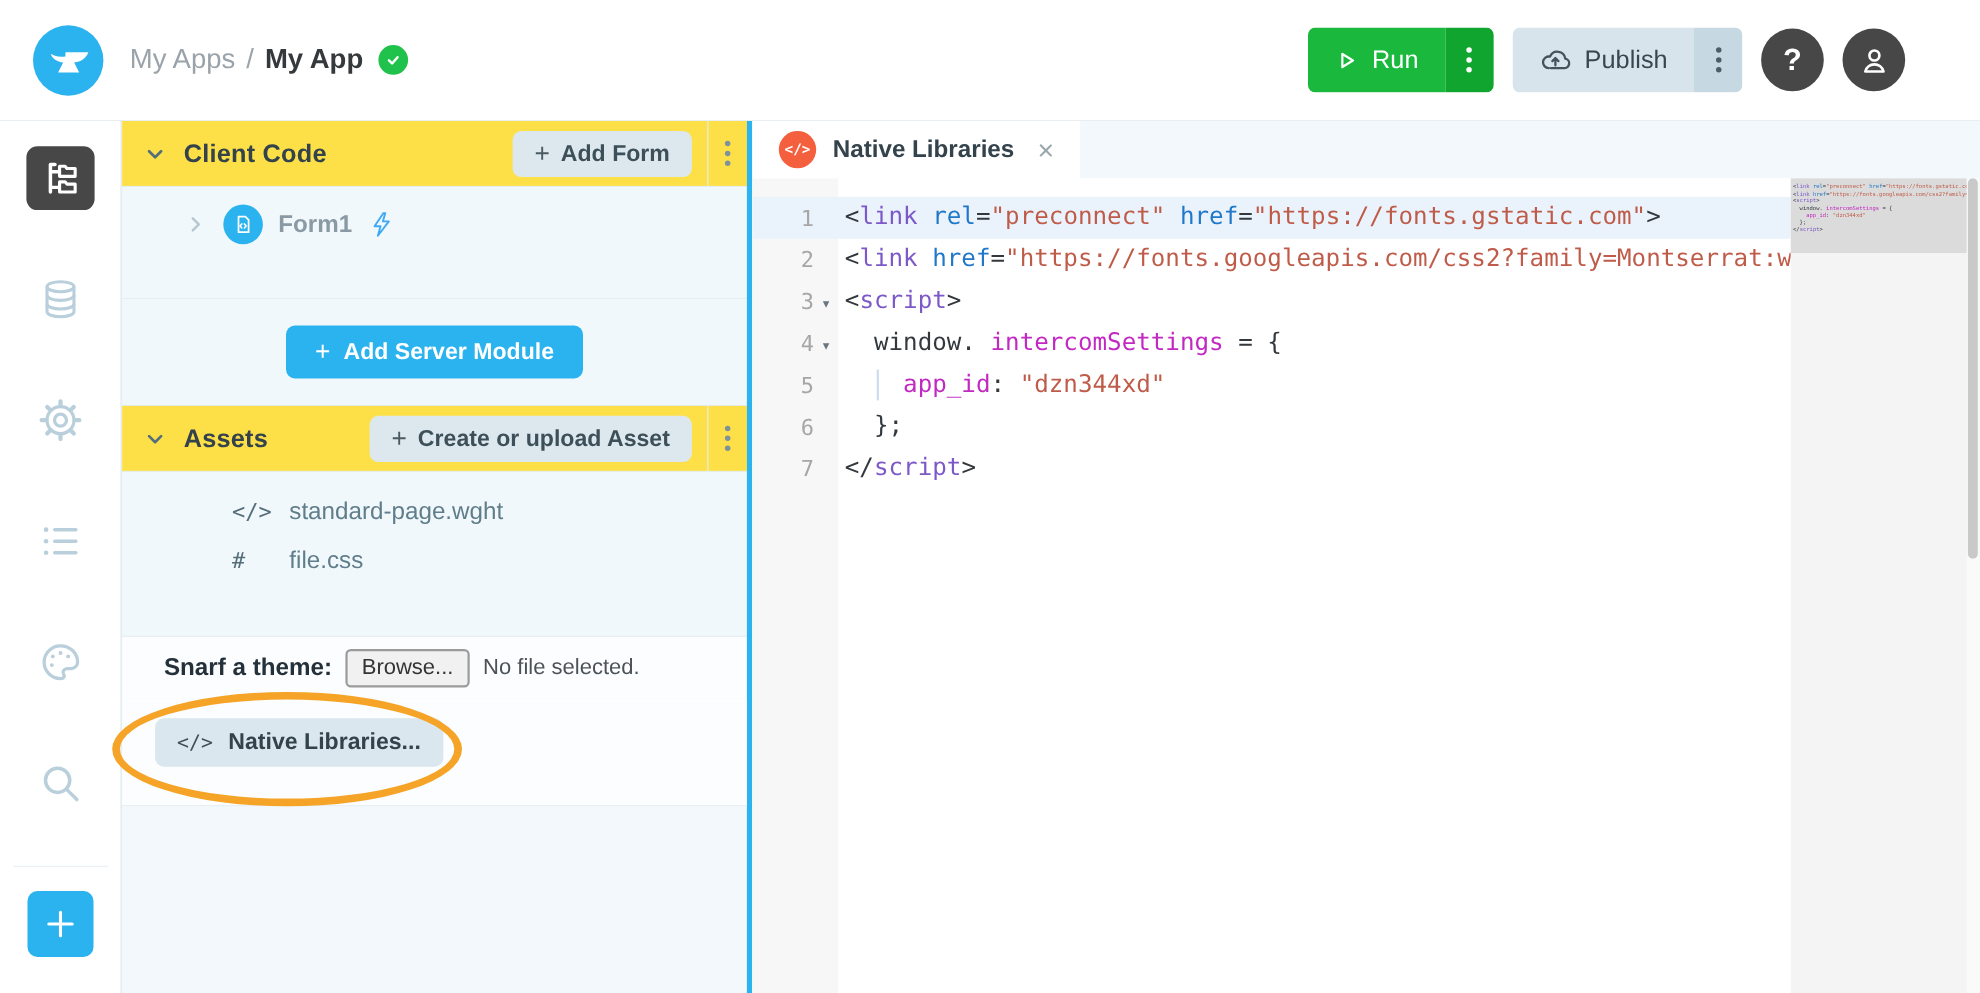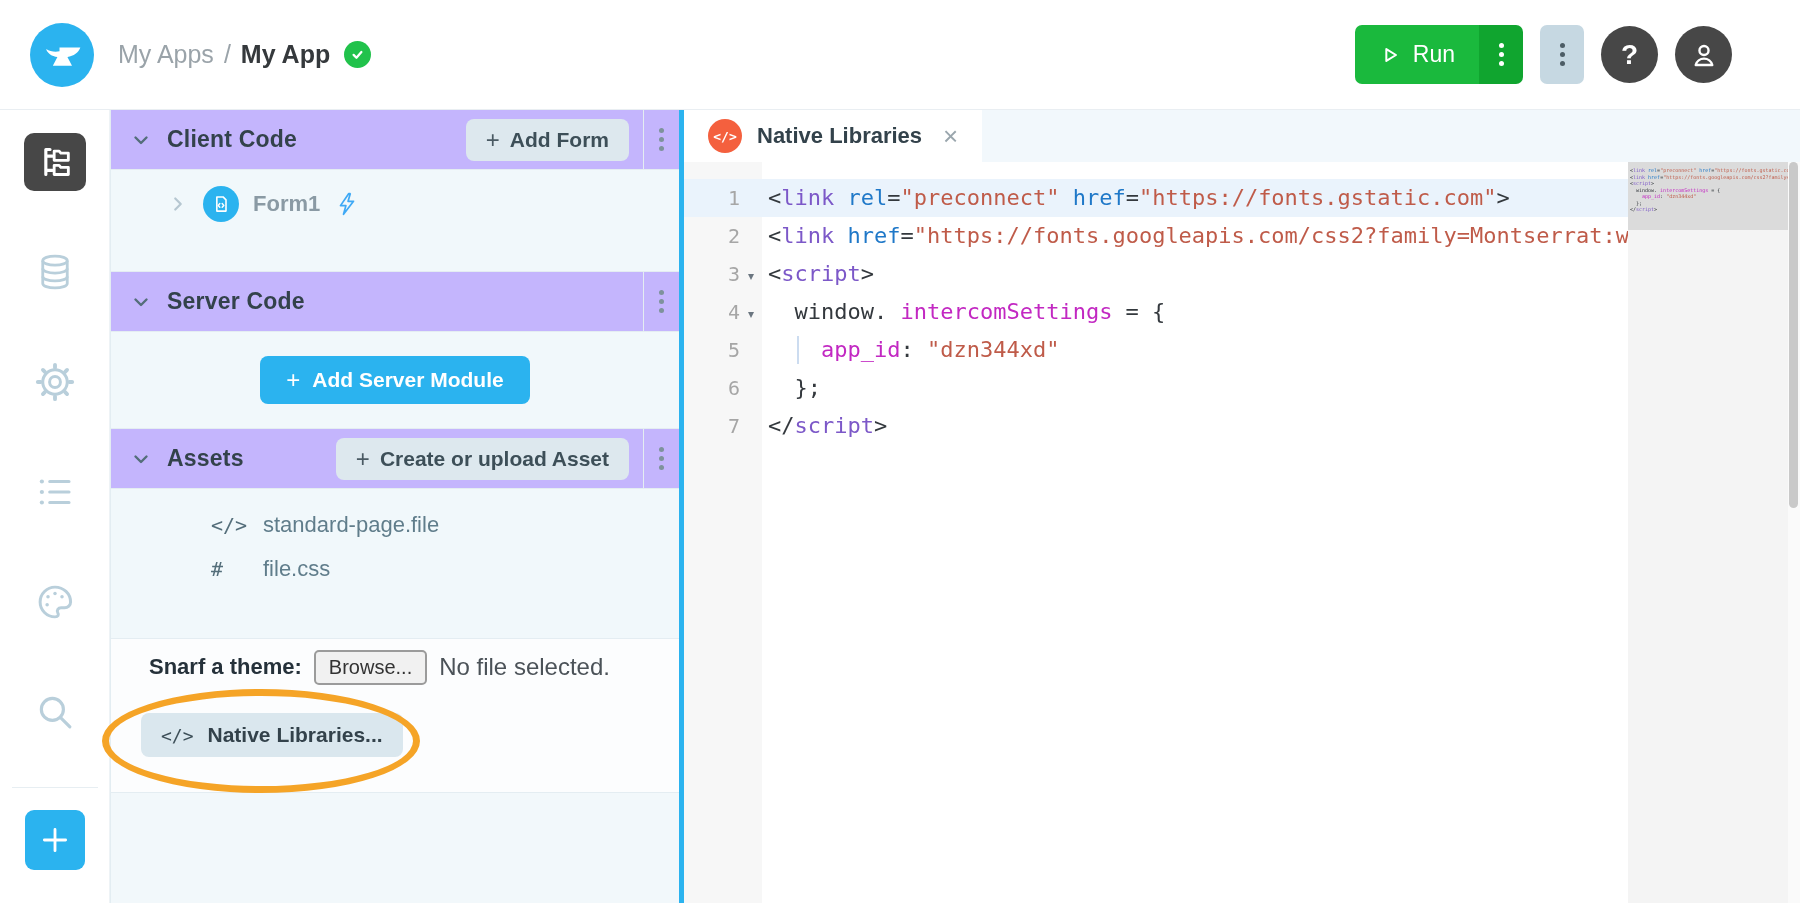--- a/index.html
+++ b/index.html
@@ -44,21 +44,21 @@
   .rail-btn + .rail-btn { margin-top:52px; }
   .rail-btn.active { background:var(--dark-button,#474747); color:#fff; }
   .rail-div { width:86px; border-top:1px solid #e7eef2; margin:46px 0 22px; }
   .rail-add { width:60px; height:60px; border-radius:9px; background:var(--accent-blue,#2bb3ef);
               color:#fff; display:flex; align-items:center; justify-content:center; cursor:pointer; }
 
   
   .panel { width:569px; flex:none; display:flex; flex-direction:column; background:#f2f8fb;
            border-left:1px solid #e3edf2; min-height:0; }
   .sec-header { height:60px; flex:none; display:flex; align-items:center; padding-left:18px;
-                background:#c4b5fd; border-bottom:1px solid #e4edf2; }
+                background:#fde047; border-bottom:1px solid #e4edf2; }
   .sec-chevron { color:#546e7a; display:flex; cursor:pointer; }
   .sec-title { font-size:23px; font-weight:bold; color:#33424b; margin-left:14px; letter-spacing:.2px; }
   .sec-right { margin-left:auto; display:flex; align-items:stretch; height:100%; }
   .sec-add { align-self:center; background:#dde8ee; border:none; border-radius:8px; height:42px;
              padding:0 20px; font:bold 21px "Liberation Sans",sans-serif; color:#3d4f58; cursor:pointer;
              display:flex; align-items:center; gap:10px; white-space:nowrap; }
   .plus-g { font-weight:normal; font-size:24px; color:#4a5a63; }
   .kebab-col { width:36px; border-left:1px solid #e4edf2; display:flex; align-items:center;
                justify-content:center; color:#7e929c; cursor:pointer; }
   .sec-body { background:#f1f8fb; border-bottom:1px solid #e4edf2; flex:none; }
@@ -74,21 +74,21 @@
                  display:flex; align-items:center; gap:12px; }
   .assets-body { height:150px; padding-top:14px; }
   .asset-row { height:44px; display:flex; align-items:center; padding-left:100px; gap:18px; cursor:pointer; }
   .asset-glyph { font-family:"DejaVu Sans Mono",monospace; font-size:20px; color:#546e7a; width:34px; }
   .asset-name { font-size:22px; color:#607d8b; }
   .snarf-row { height:56px; flex:none; background:#fcfdfe; display:flex; align-items:center;
                padding-left:38px; gap:12px; }
   .snarf-label { font-size:22px; font-weight:bold; color:#25313a; }
   .browse-btn { font:20px "Liberation Sans",sans-serif; color:#333; background:#f1f1f1;
                 border:2px solid #9b9b9b; border-radius:5px; padding:4px 13px; cursor:pointer; }
-  .snarf-status { font-size:24px; color:#4b5258; }
+  .snarf-status { font-size:20px; color:#4b5258; }
   .native-area { height:98px; flex:none; background:#fcfdfe; border-bottom:1px solid #e4edf2;
                  position:relative; padding:18px 0 0 30px; }
   .native-btn { background:#dae7ee; border:none; border-radius:8px; height:44px; padding:0 20px;
                 font:bold 21px "Liberation Sans",sans-serif; color:#33424b; cursor:pointer;
                 display:flex; align-items:center; gap:14px; position:relative; z-index:1; }
   .native-glyph { font-family:"DejaVu Sans Mono",monospace; font-size:18px; font-weight:normal; color:#3d4f58; }
   .annotation-ellipse { position:absolute; left:-9px; top:-6px; width:318px; height:104px;
                         border:7px solid var(--annotation-orange,#f5a427); border-radius:50%;
                         pointer-events:none; z-index:2; }
   .panel-rest { flex:1; background:#f2f8fb; }
@@ -155,20 +155,27 @@
           <svg width="22" height="22" viewBox="0 0 24 24">
               <path d="M8 5.5 L18.5 12 L8 18.5 Z" fill="none" stroke="#fff" stroke-width="2.2" stroke-linejoin="round"></path>
             </svg>
           <span>Run</span>
         </button>
         <button class="menu">
             <span class="kebab"></span>
           </button>
       </div>
       <div class="split-btn publish">
+        <button class="main">
+          <svg width="30" height="30" viewBox="0 0 24 24">
+            <path d="M7.2 17.5 a4.2 4.2 0 1 1 .9 -8.3 A5.8 5.8 0 0 1 19.2 10.6 a3.4 3.4 0 0 1 -1.4 6.9 h-9" fill="none" stroke="#44535c" stroke-width="1.7" stroke-linecap="round" stroke-linejoin="round"></path>
+            <path d="M12 15.5 v-5 M9.8 12.4 L12 10.2 L14.2 12.4" fill="none" stroke="#44535c" stroke-width="1.7" stroke-linecap="round" stroke-linejoin="round"></path>
+          </svg>
+          <span>Publish</span>
+        </button>
         <button class="menu">
             <span class="kebab"></span>
           </button>
       </div>
       <button class="circle-btn">
           <span>?</span>
         </button>
       <button class="circle-btn">
         <svg width="32" height="32" viewBox="0 0 24 24">
           <circle cx="12" cy="8.6" r="3.4" fill="none" stroke="#fff" stroke-width="1.8"></circle>
@@ -274,33 +281,20 @@
               <path d="M10.6 11.5 l-2 2.2 2 2.2 M13.4 11.5 l2 2.2 -2 2.2" fill="none" stroke="#fff" stroke-width="1.7" stroke-linecap="round" stroke-linejoin="round"></path>
             </svg>
           </span>
           <span class="form-name">Form1</span>
           <svg width="26" height="26" viewBox="0 0 24 24">
             <path d="M13.5 2.5 L6 13.5 h5 l-2.2 8 L18 9.5 h-5 l2 -7 z" fill="none" stroke="#3fa9f5" stroke-width="1.6" stroke-linejoin="round"></path>
           </svg>
         </div>
       </div>
 
-      <div class="sec-header">
-        <span class="sec-chevron">
-          <svg width="24" height="24" viewBox="0 0 24 24">
-              <path d="M6.5 9.5 L12 15 L17.5 9.5" fill="none" stroke="currentColor" stroke-width="2.4" stroke-linecap="round" stroke-linejoin="round"></path>
-            </svg>
-        </span>
-        <span class="sec-title">Server Code</span>
-        <div class="sec-right">
-          <div class="kebab-col">
-              <span class="kebab"></span>
-            </div>
-        </div>
-      </div>
       <div class="sec-body server-body">
         <button class="btn-primary">
           <span class="plus-g" style="color:#fff">+</span>
           <span>Add Server Module</span>
         </button>
       </div>
 
       <div class="sec-header">
         <span class="sec-chevron">
           <svg width="24" height="24" viewBox="0 0 24 24">
@@ -315,21 +309,21 @@
           </button>
           <span style="width:14px"></span>
           <div class="kebab-col">
               <span class="kebab"></span>
             </div>
         </div>
       </div>
       <div class="sec-body assets-body">
         <div class="asset-row">
           <span class="asset-glyph">&lt;/&gt;</span>
-          <span class="asset-name">standard-page.file</span>
+          <span class="asset-name">standard-page.wght</span>
         </div>
         <div class="asset-row">
           <span class="asset-glyph">#</span>
           <span class="asset-name">file.css</span>
         </div>
       </div>
 
       <div class="snarf-row">
         <span class="snarf-label">Snarf a theme:</span>
         <button class="browse-btn">Browse...</button>

